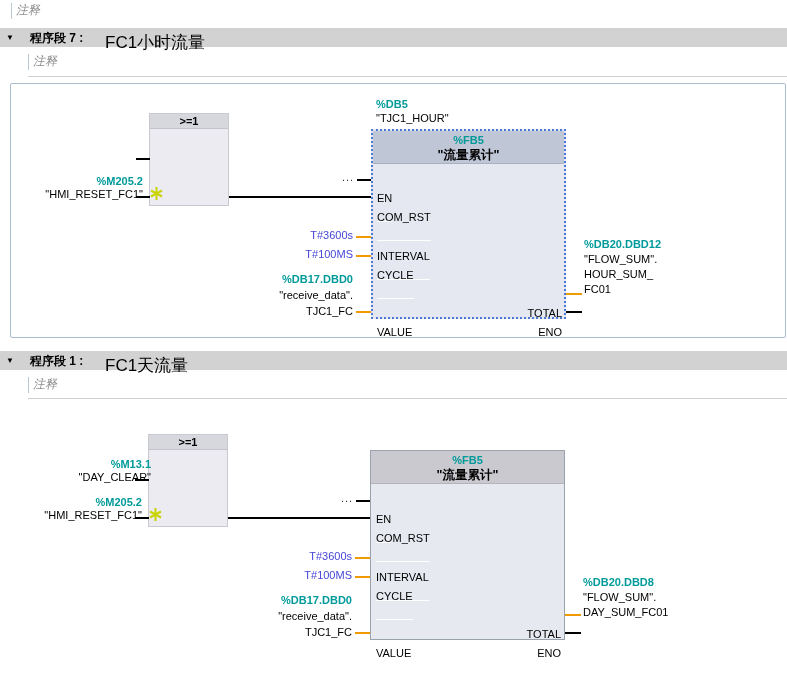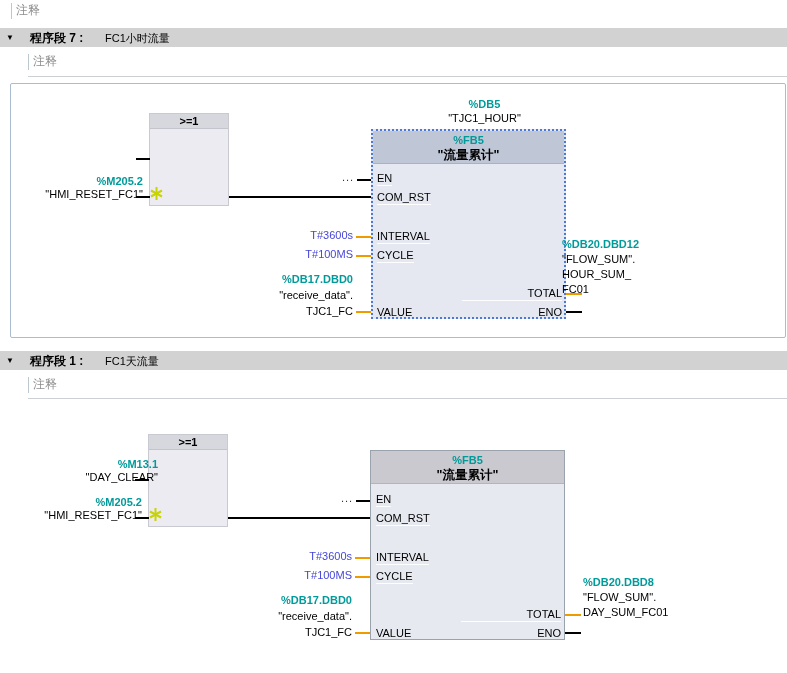--- a/index.html
+++ b/index.html
@@ -5,27 +5,27 @@
   * { margin:0; padding:0; box-sizing:border-box; }
   html,body { background:#ffffff; }
   #app {
     position:relative; width:787px; height:673px; overflow:hidden;
     background:#ffffff; font-family:"Liberation Sans", sans-serif;
     font-size:11px; color:#000;
   }
   
   .comment {
     position:absolute; color:#8f8f8f; font-size:12px; line-height:15px;
-    border-left:1px solid #bcc8d0; padding-left:4px; width:320px; height:16px;
+    border-left:1px solid #bcc8d0; padding-left:4px; width:320px; height:16px;font-style:italic;
   }
   
   .net-header { position:absolute; left:0; width:787px; height:19px; background:#d2d2d2; }
   .tri { position:absolute; left:6px; top:5px; font-size:8px; line-height:9px; color:#000; }
   .net-title { position:absolute; left:30px; top:2px; font-size:12px; font-weight:bold; white-space:pre; }
-  .net-sub { position:absolute; left:105px; top:3px; font-size:11px; }
+  .net-sub { position:absolute; left:105px; top:3px; font-size:17px; }
   .net-sep { position:absolute; left:28px; width:759px; height:1px; background:#ccd0d4; }
   
   .net-canvas { position:absolute; left:10px; width:776px; height:255px; background:#fff; }
   .net-canvas.bordered { border:1px solid #a9bdd0; border-radius:2px; }
   
   .or-block { position:absolute; left:138px; top:29px; width:80px; height:93px;
     background:#ebebf1; border:1px solid #c9c9d2; }
   .or-head { height:15px; background:#d7d7de; border-bottom:1px solid #c4c4cc;
     text-align:center; font-weight:bold; font-size:11px; line-height:15px; }
   
@@ -38,24 +38,24 @@
   .wire { position:absolute; height:2px; background:#000; }
   .wire.orange { background:#ef9b00; }
   
   .fb { position:absolute; left:360px; top:45px; width:195px; height:190px; background:#e7e9f0; }
   .fb.selected { border:2px dotted #4d79d6; background:#e5e8f1; }
   .fb.plain { border:1px solid #9aa2ac; }
   .fb-head { text-align:center; padding-top:2px; height:33px; line-height:15px; }
   .fb.selected .fb-head { background:#bfc6d5; border-bottom:1px solid #aab2c2; }
   .fb.plain .fb-head { background:#c9c9cf; border-bottom:1px solid #b4b4bb; }
   .fb-name { font-weight:bold; font-size:12.5px; color:#000; }
-  .idb { position:absolute; left:376px; top:13px; width:195px; text-align:center; line-height:14px; }
+  .idb { position:absolute; left:365px; top:13px; width:195px; text-align:left; line-height:14px; }
   
   .pin { position:absolute; font-size:11px; line-height:12px; color:#000;
-    border-bottom:1px solid rgba(255,255,255,0.95); padding-bottom:1px; }
+    border-bottom:1px solid rgba(255,255,255,0.95); padding-bottom:17px;margin-top:20px; }
   .pin.r { text-align:right; width:100px; left:451px; }
   .dots { position:absolute; color:#333; font-size:11px; letter-spacing:1px; }
   .star { position:absolute; left:139px; top:103px; width:13px; height:13px; }
 </style>
 </head>
 <body>
 
 <div id="app">
 
   <div class="comment" style="left:11px; top:3px;">注释</div>
@@ -123,41 +123,41 @@
 
     <div class="opnd r" style="left:160px; top:187px; width:182px; line-height:16px;">
       <div class="addr">%DB17.DBD0</div>
       <div class="oname">"receive_data".</div>
       <div class="oname">TJC1_FC</div>
     </div>
     <div class="wire orange" style="left:345px; top:227px; width:15px;"></div>
 
     <div class="wire orange" style="left:555px; top:209px; width:16px;"></div>
     <div class="wire" style="left:555px; top:227px; width:16px;"></div>
-    <div class="opnd" style="left:551px; top:153px; line-height:15px;">
+    <div class="opnd" style="left:573px; top:153px; line-height:15px;">
       <div class="addr">%DB20.DBD12</div>
       <div class="oname">"FLOW_SUM".</div>
       <div class="oname">HOUR_SUM_</div>
       <div class="oname">FC01</div>
     </div>
   </div>
 
   <div class="net-header" style="top:351px;">
     <span class="tri">▼</span>
     <span class="net-title">程序段 1 :</span>
     <span class="net-sub">FC1天流量</span>
   </div>
   <div class="comment" style="left:28px; top:377px;">注释</div>
   <div class="net-sep" style="top:398px;"></div>
 
   <div class="net-canvas" style="top:405px; height:260px;">
     <div class="or-block">
       <div class="or-head">&gt;=1</div>
     </div>
-    <div class="opnd r" style="left:16px; top:53px; width:132px;">
+    <div class="opnd r" style="left:9px; top:53px; width:132px;">
       <div class="addr">%M13.1</div>
       <div class="oname">"DAY_CLEAR"</div>
     </div>
     <div class="wire" style="left:125px; top:74px; width:14px;"></div>
     <div class="opnd r" style="left:0; top:91px; width:132px;">
       <div class="addr">%M205.2</div>
       <div class="oname">"HMI_RESET_FC1"</div>
     </div>
     <div class="wire" style="left:125px; top:112px; width:14px;"></div>
     <div class="star">

